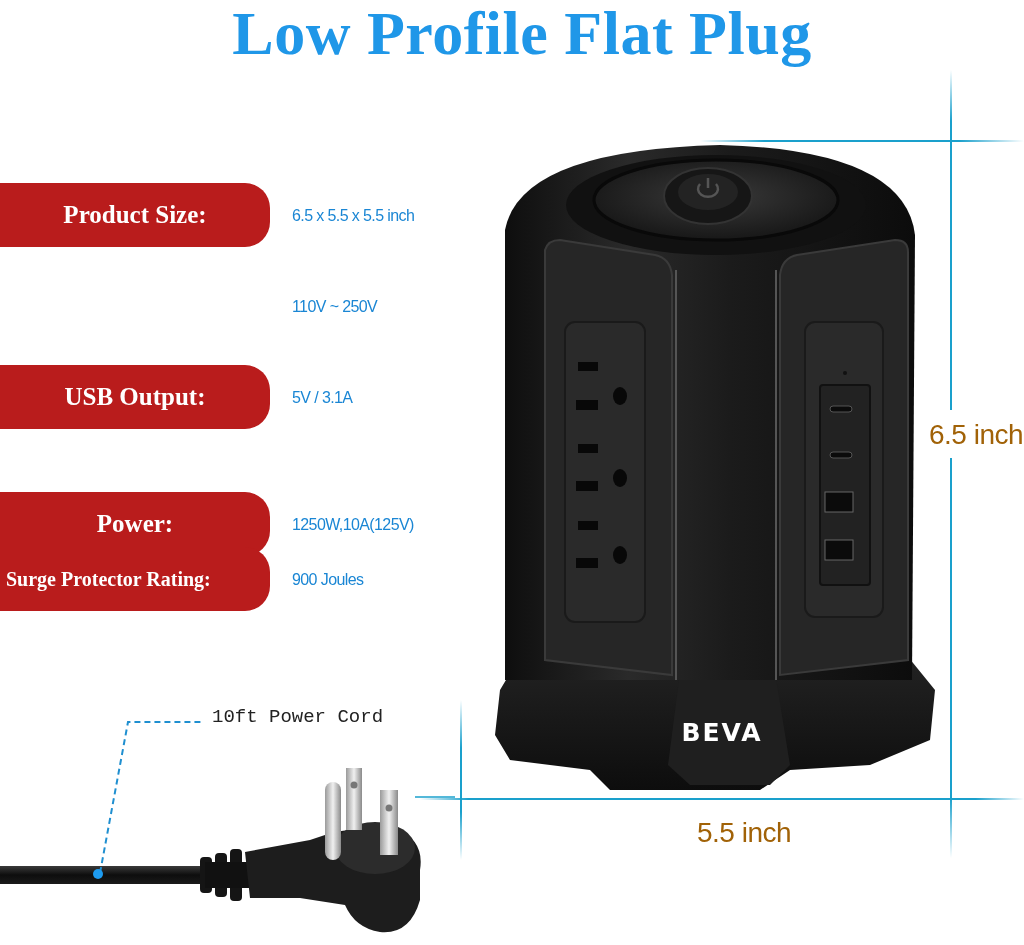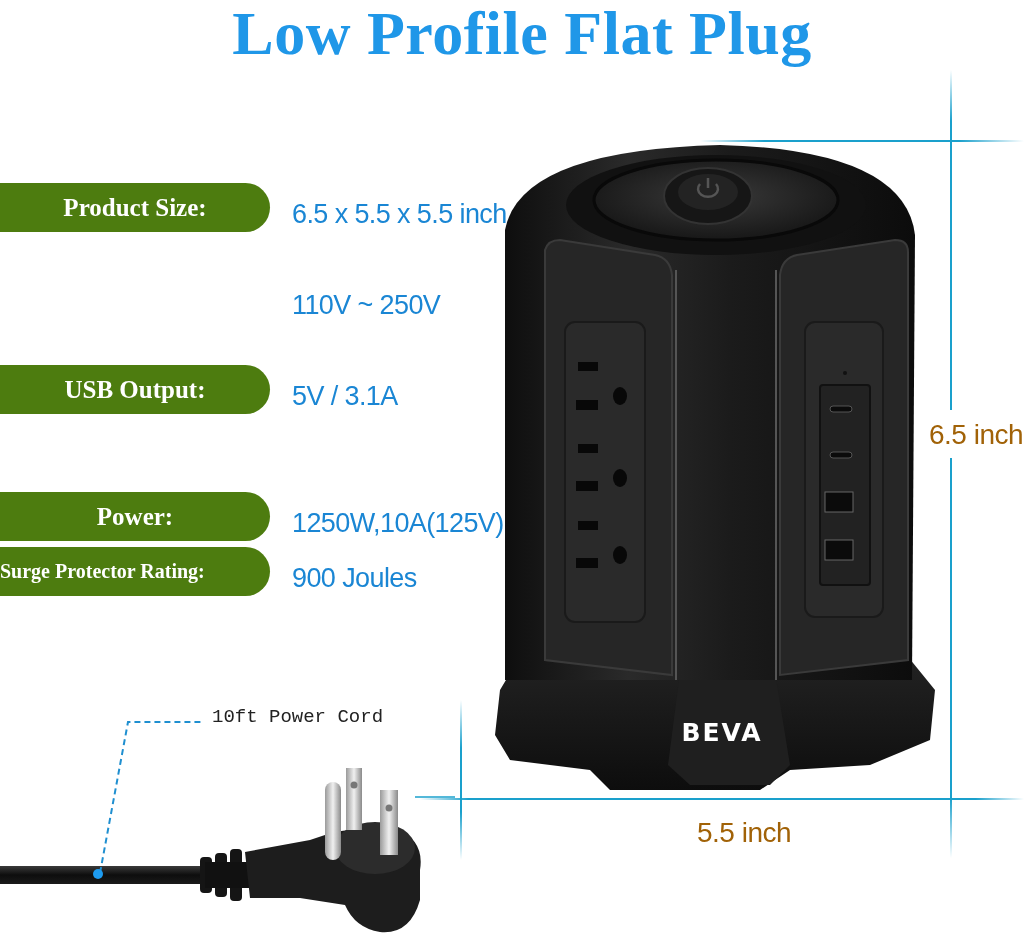--- a/index.html
+++ b/index.html
@@ -10,31 +10,31 @@
     }
     .title {
       position: absolute; left: 0; width: 1044px; top: -2px;
       text-align: center;
       font-family: "Liberation Serif", serif; font-weight: bold;
       font-size: 62px; color: #1f97e8; letter-spacing: 0.5px;
       line-height: 70px;
     }
     .spec-row { position: absolute; left: 0; height: 49px; width: 520px; }
     .pill {
-      position: absolute; left: 0; top: 0; height: 49px; width: 270px;
-      background: #4d7c0f;
+      position: absolute; left: 0; top: 0; height: 64px; width: 270px;
+      background: #b91c1c;
       border-radius: 0 25px 25px 0;
       display: flex; align-items: center; justify-content: center;
       font-family: "Liberation Serif", serif; font-weight: bold;
       color: #ffffff; font-size: 25px;
     }
-    .pill.small { font-size: 20px; justify-content: flex-start; box-sizing: border-box; }
+    .pill.small { font-size: 20px; justify-content: flex-start; padding-left: 6px; box-sizing: border-box; }
     .spec-value {
-      position: absolute; left: 292px; top: 16px;
-      font-family: "Liberation Sans", sans-serif; font-size: 27px;
+      position: absolute; left: 292px; top: 24px;
+      font-family: "Liberation Sans", sans-serif; font-size: 16px;
       color: #1a86d4; letter-spacing: -0.6px;
     }
     .dim-line { position: absolute; background: #1aa0cc; }
     .dim-label {
       position: absolute; font-family: Liberation Sans, sans-serif;
       font-size: 28px; color: #a16207; letter-spacing: -0.5px;
     }
     .callout-label {
       position: absolute; left: 212px; top: 706px;
       font-family: "Liberation Mono", monospace; font-size: 19px; color: #222;

